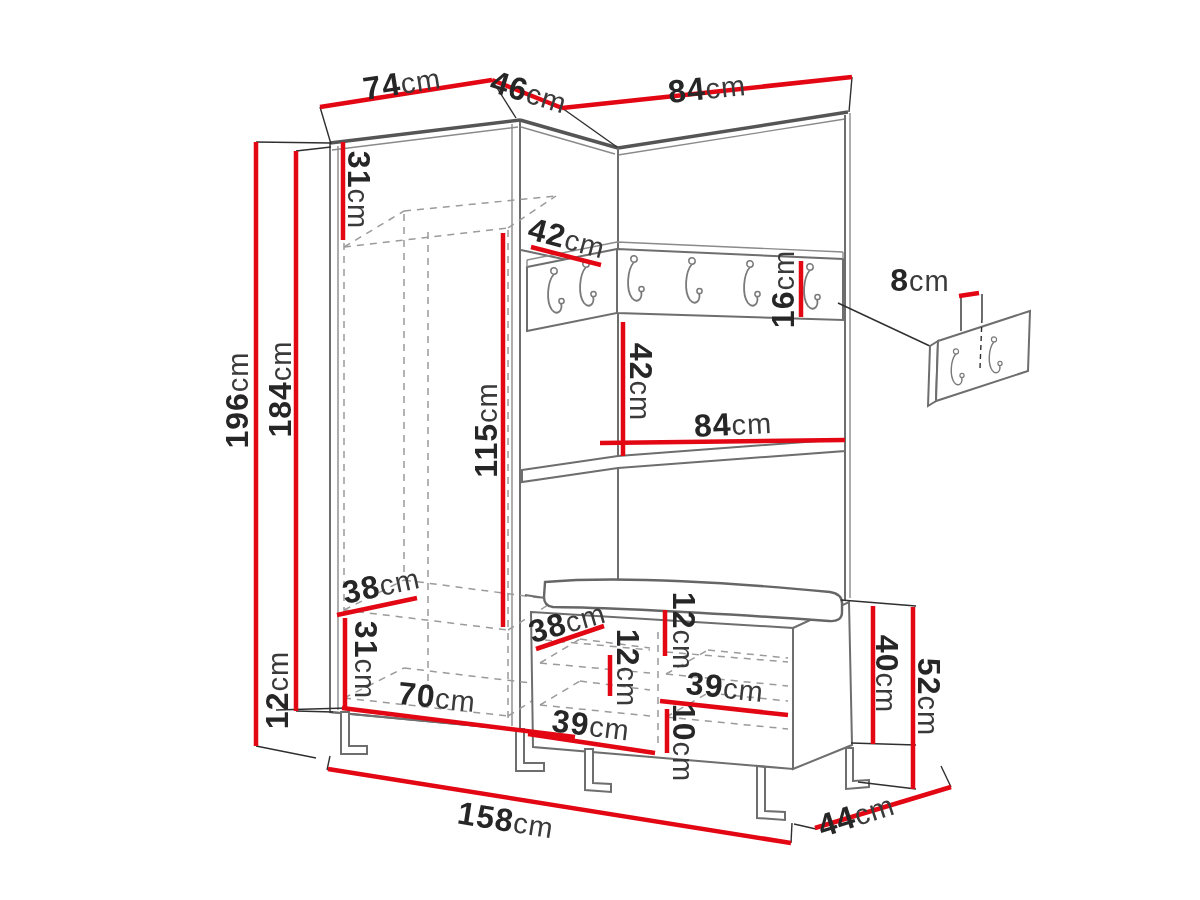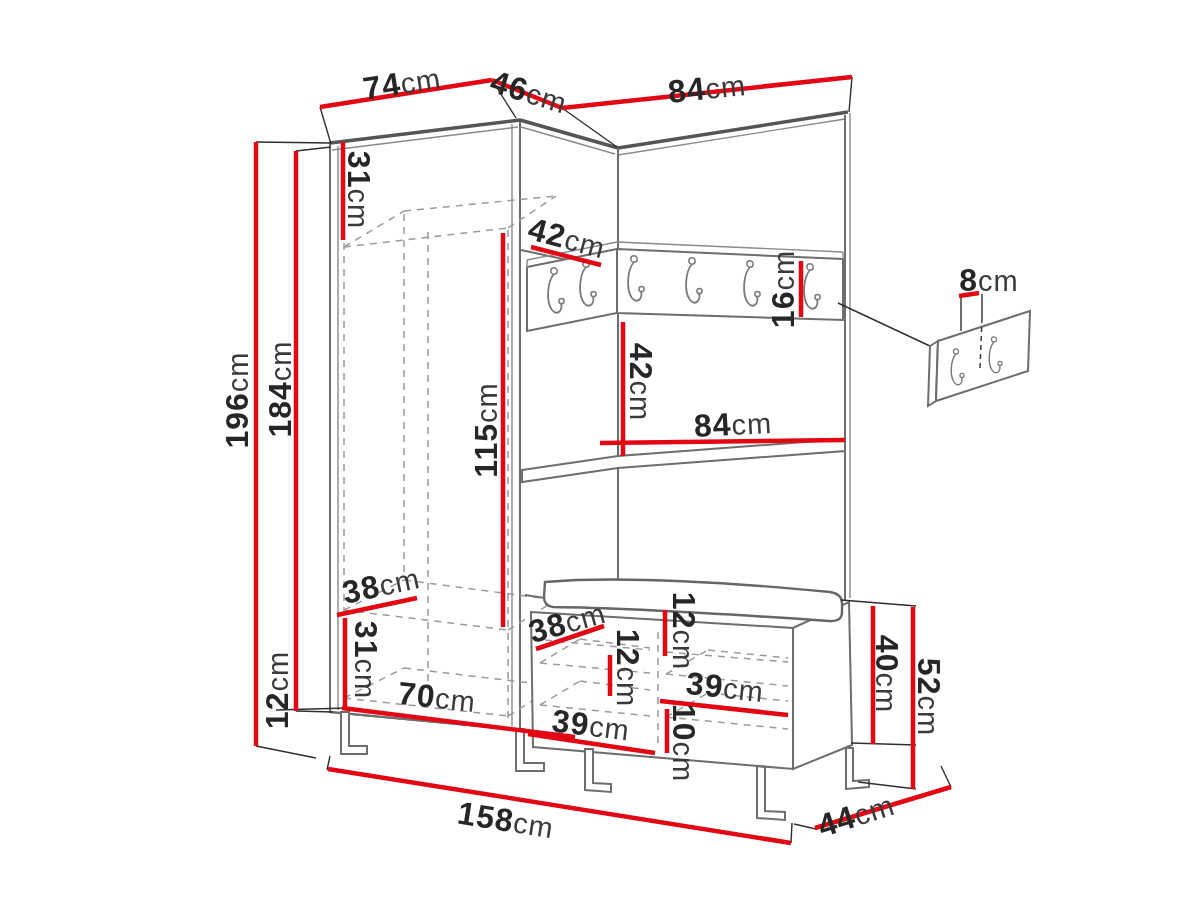--- a/index.html
+++ b/index.html
@@ -219,21 +219,21 @@
 
 <div class="dim" style="left:783px;top:289px;transform:translate(-50%,-50%) rotate(-90deg);">
   <span class="num">16</span><span class="u">cm</span></div>
 
 <div class="dim" style="left:641px;top:382px;transform:translate(-50%,-50%) rotate(90deg);">
   <span class="num">42</span><span class="u">cm</span></div>
 
 <div class="dim" style="left:733px;top:424px;transform:translate(-50%,-50%) rotate(-3deg);">
   <span class="num">84</span><span class="u">cm</span></div>
 
-<div class="dim" style="left:989px;top:280px;transform:translate(-50%,-50%);">
+<div class="dim" style="left:920px;top:280px;transform:translate(-50%,-50%);">
   <span class="num">8</span><span class="u">cm</span></div>
 
 <div class="dim" style="left:381px;top:585px;transform:translate(-50%,-50%) rotate(-12deg);">
   <span class="num">38</span><span class="u">cm</span></div>
 
 <div class="dim" style="left:366px;top:660px;transform:translate(-50%,-50%) rotate(90deg);">
   <span class="num">31</span><span class="u">cm</span></div>
 
 <div class="dim" style="left:437px;top:697px;transform:translate(-50%,-50%) rotate(6deg);">
   <span class="num">70</span><span class="u">cm</span></div>

